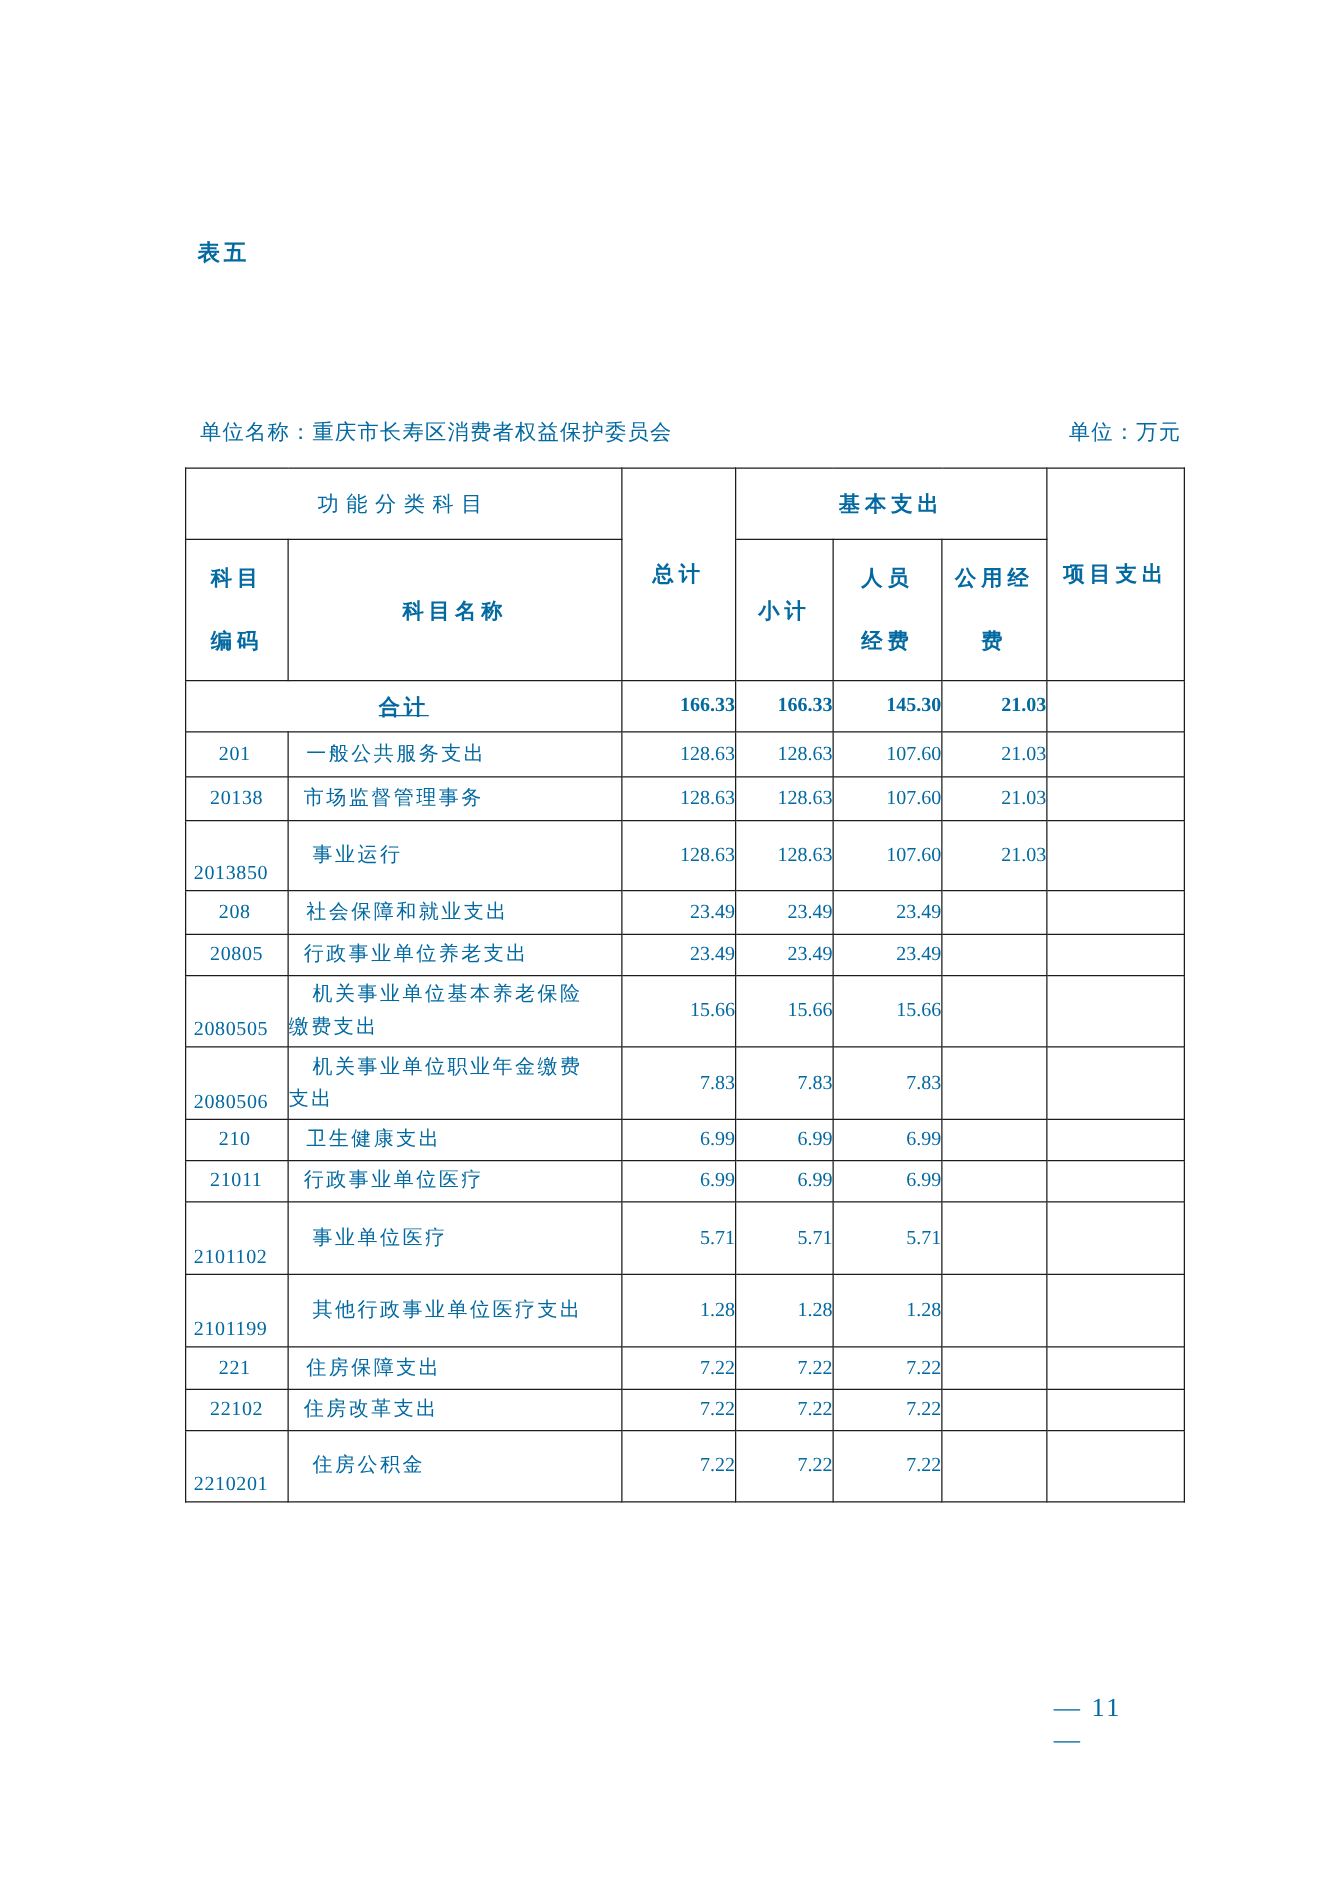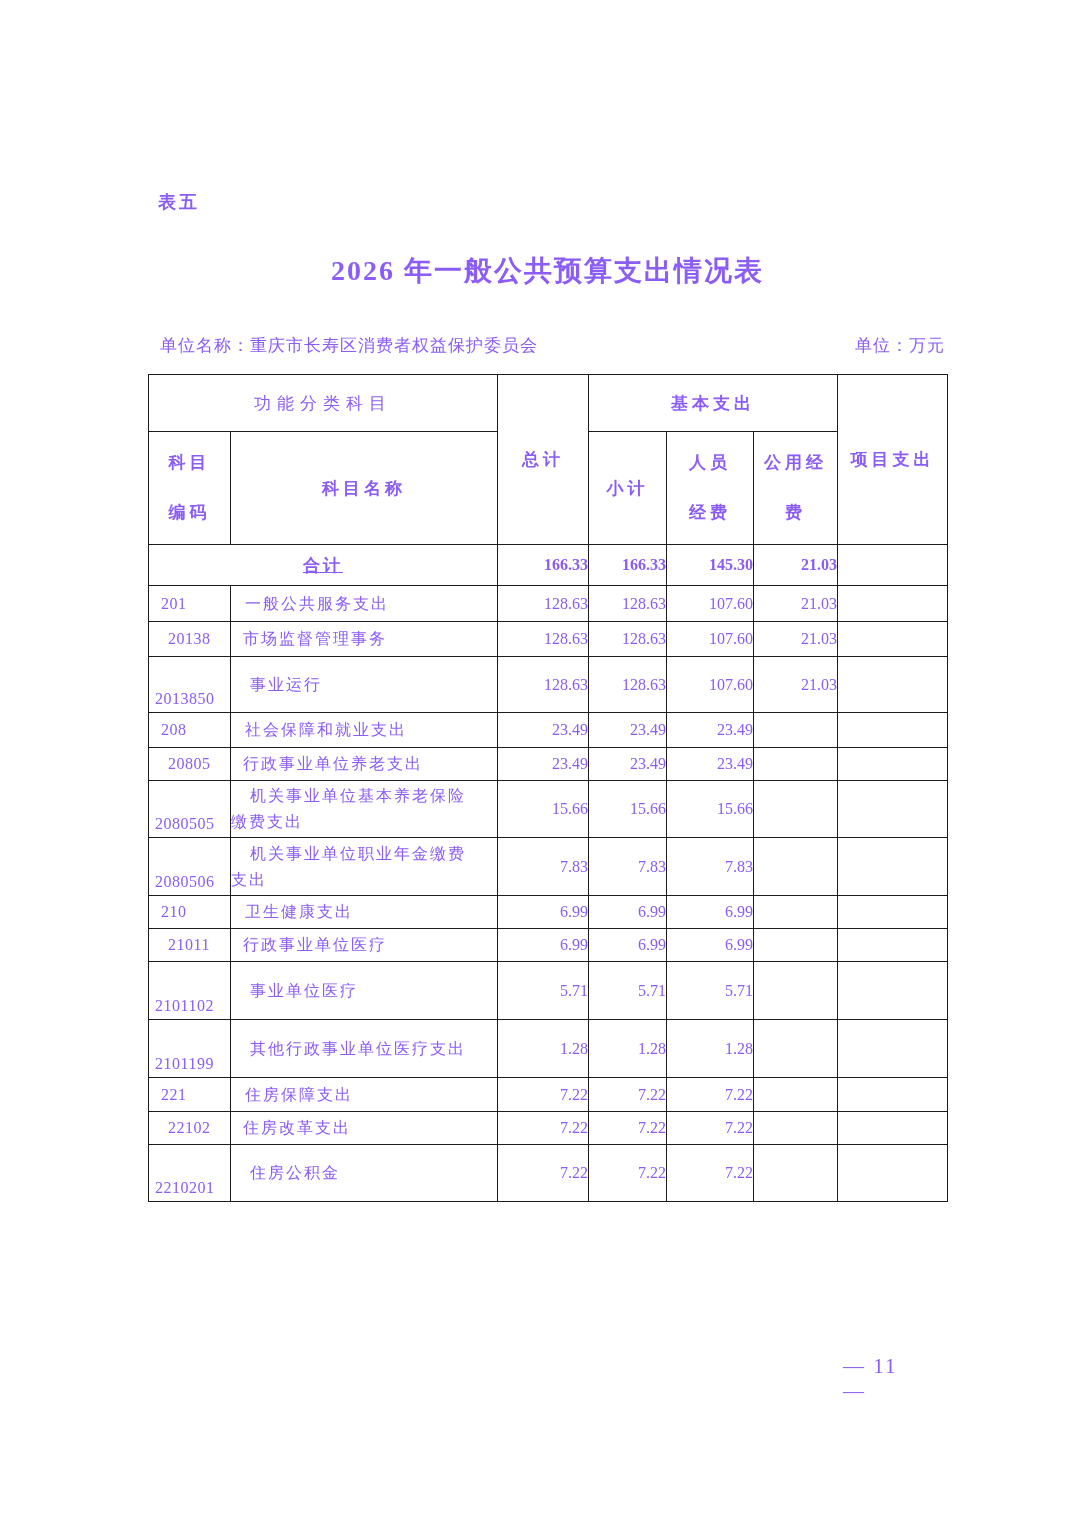--- a/index.html
+++ b/index.html
@@ -2,21 +2,21 @@
 <html><head>
 <meta charset="utf-8">
 <style>
   html,body { margin:0; padding:0; background:#ffffff; }
   .page {
     position: relative;
     width: 926px;
     height: 1520px;
     background: #ffffff;
     font-family: "Liberation Serif", "DejaVu Serif", serif;
-    color: #8b5cf6;
+    color: #0369a1;
   }
   .table-label {
     position: absolute;
     left: 158px; top: 190px;
     font-family: "Liberation Sans", "DejaVu Sans", sans-serif;
     font-weight: bold;
     font-size: 18px;
     letter-spacing: 3px;
   }
   .doc-title {
@@ -65,21 +65,21 @@
     text-align: center;
   }
   th.h2l { white-space: pre-line; line-height: 50px; }
 
   
   td.code {
     font-size: 16px;
     letter-spacing: 0.5px;
     text-align: left;
   }
-  tr.lv1 td.code { padding-left: 12px; }
+  tr.lv1 td.code { padding-left: 26px; }
   tr.lv2 td.code { padding-left: 19px; }
   tr.lv3 td.code { padding-left: 6px; }
   tr.tall td.code { vertical-align: bottom; padding-bottom: 4px; }
 
   td.name {
     font-size: 16px;
     letter-spacing: 2px;
     padding-left: 9px;
     white-space: pre-line;
     line-height: 26px;
@@ -110,21 +110,20 @@
     letter-spacing: 2px;
   }
 </style>
 </head>
 <body>
 
 <div class="page">
 
   <div class="table-label">表五</div>
 
-  <div class="doc-title">2026 年一般公共预算支出情况表</div>
 
   <div class="meta-row">
     <span class="unit-name">单位名称：重庆市长寿区消费者权益保护委员会</span>
     <span class="unit">单位：万元</span>
   </div>
 
   <table class="budget">
     <colgroup>
       <col style="width:82px">
         <col style="width:267px">

